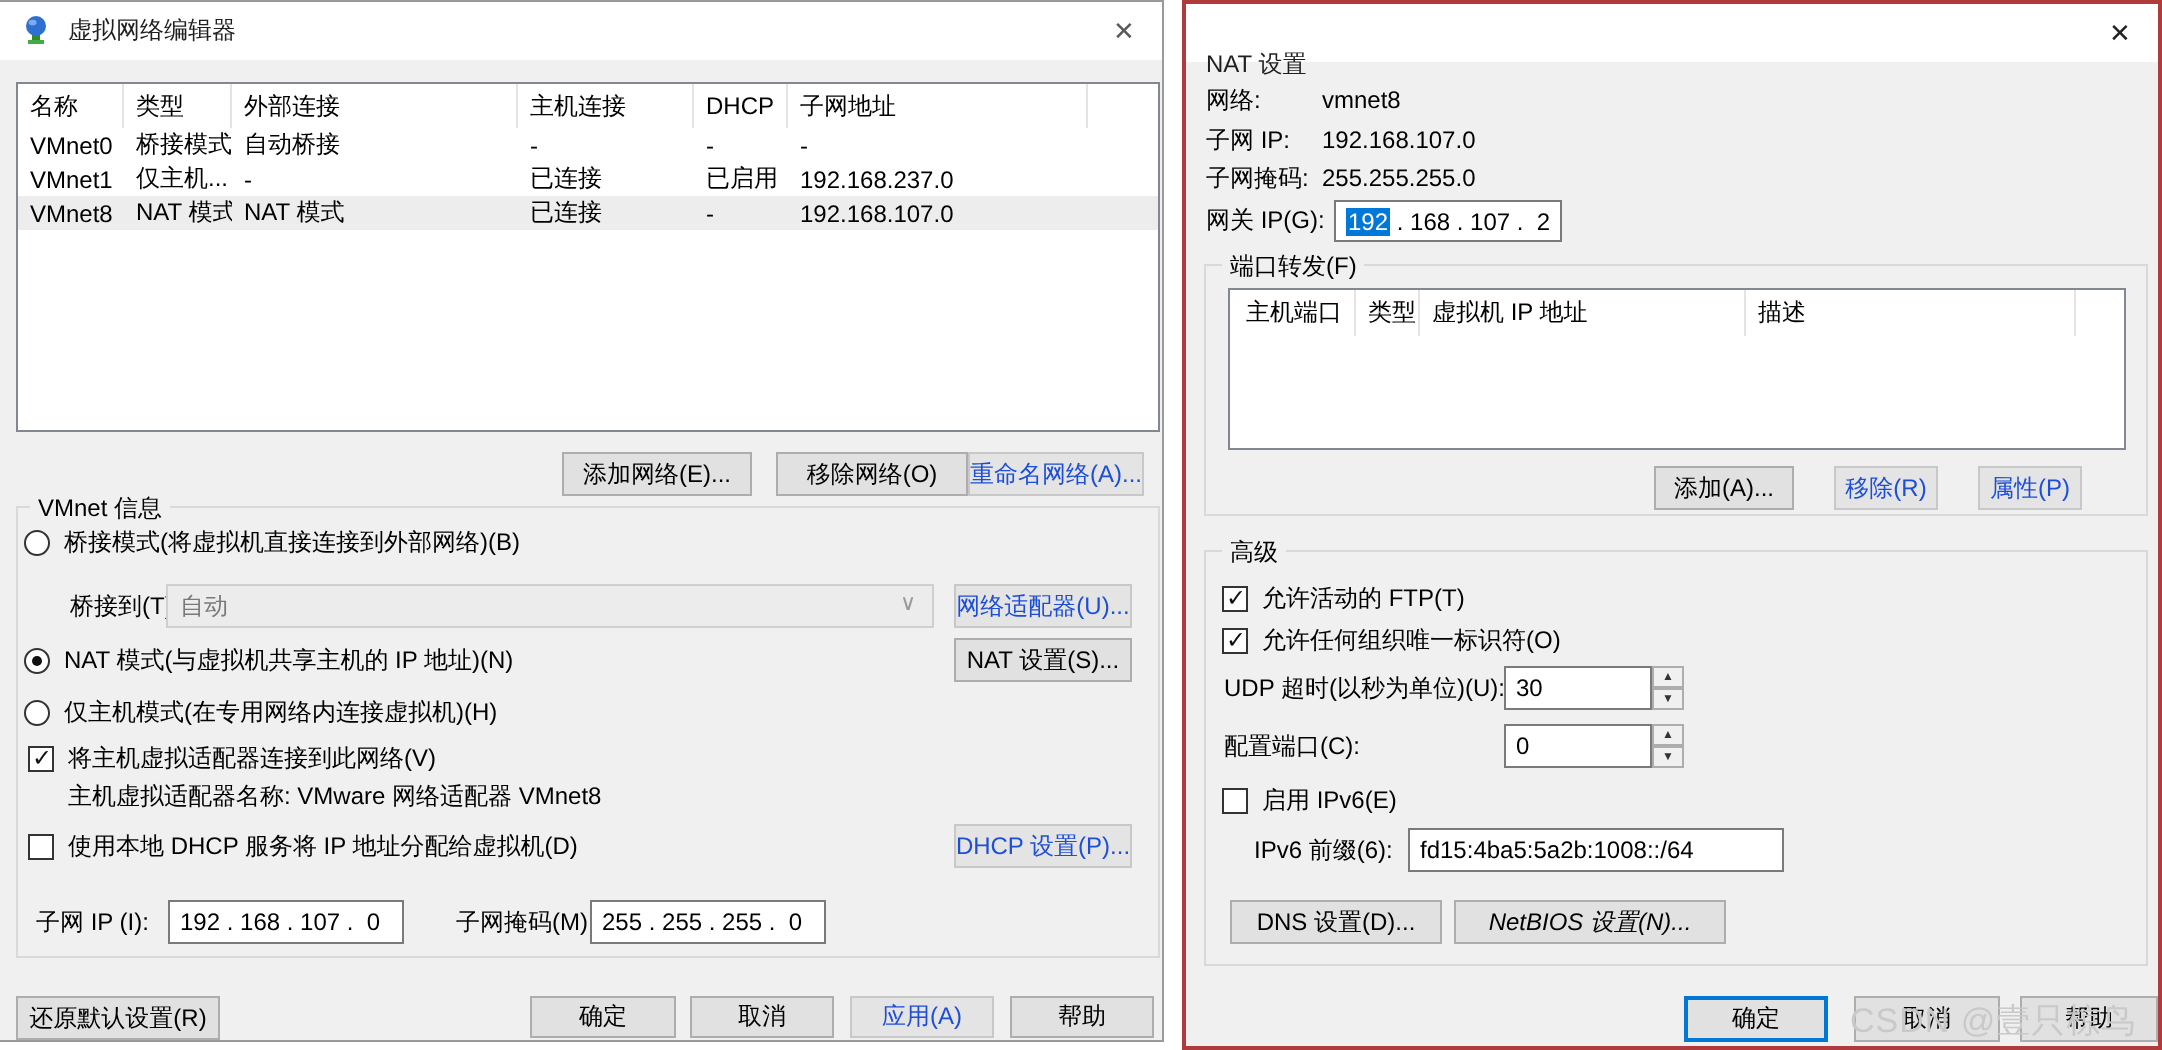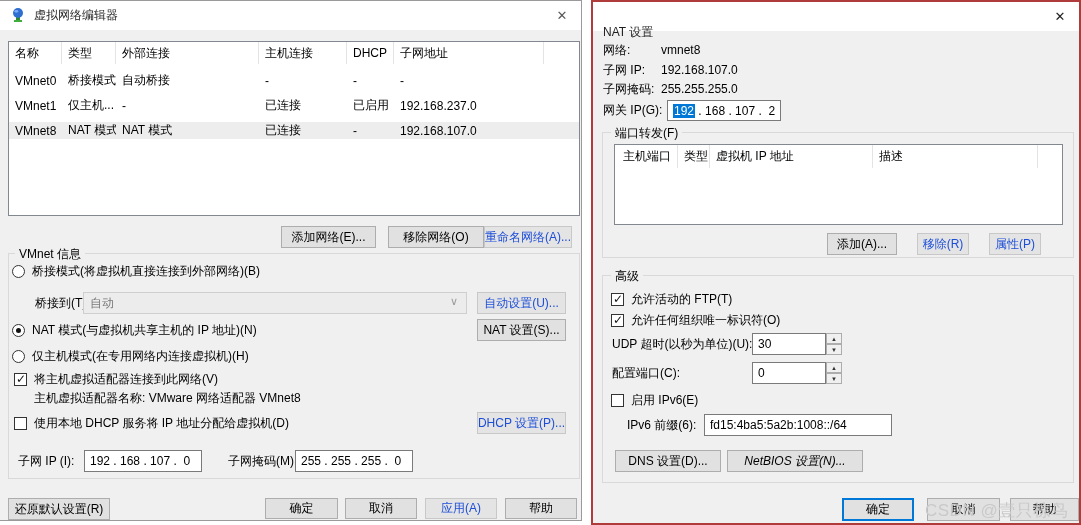--- a/index.html
+++ b/index.html
@@ -35,21 +35,21 @@
 
   .radio-row, .check-row { position:absolute; display:flex; align-items:center; gap:7px; font-size:12px; white-space:nowrap; }
   .radio { width:13px; height:13px; border:1px solid #333; border-radius:50%; background:#fff; position:relative; flex:0 0 auto; }
   .radio.checked::after { content:""; position:absolute; left:3px; top:3px; width:5px; height:5px; border-radius:50%; background:#111; }
   .checkbox { width:13px; height:13px; border:1px solid #333; background:#fff; position:relative; flex:0 0 auto; }
   .checkbox.checked::after { content:"✓"; position:absolute; left:1px; top:-2px; font-size:12px; font-weight:bold; color:#111; }
 
   .lv { position:absolute; background:#fff; border:1px solid #828790; overflow:hidden; }
   .lv-head { display:flex; height:22px; background:#fff; }
   .lv-hc { display:flex; align-items:center; padding-left:6px; border-right:1px solid #e4e4e4; height:100%; white-space:nowrap; overflow:hidden; }
-  .lv-row { display:flex; height:17px; align-items:center;margin-top:8px; }
+  .lv-row { display:flex; height:17px; align-items:center; }
   .lv-row.sel { background:#ededed; }
   .lv-c { padding-left:6px; white-space:nowrap; overflow:hidden; height:100%; display:flex; align-items:center; }
   .lc0{width:53px}.lc1{width:54px}.lc2{width:143px}.lc3{width:88px}.lc4{width:47px}.lc5{width:150px}
   .pc0{width:63px}.pc1{width:32px}.pc2{width:163px}.pc3{width:165px}
   .fill { flex:1; border-right:none !important; }
 
   .spin { position:absolute; width:16px; height:22px; }
   .spin .up, .spin .dn { position:absolute; left:0; width:16px; height:11px; background:#f0f0f0; border:1px solid #adadad; display:flex; align-items:center; justify-content:center; font-size:6px; color:#333; }
   .spin .up { top:0; } .spin .dn { top:11px; }
   .spin .up::after { content:"▲"; } .spin .dn::after { content:"▼"; }
@@ -119,21 +119,21 @@
 
     <div class="radio-row" style="left:12px; top:262px; height:16px;">
       <span class="radio"></span>
       <span>桥接模式(将虚拟机直接连接到外部网络)(B)</span>
     </div>
     <div class="label" style="left:35px; top:291px; height:22px;">桥接到(T):</div>
     <div class="combo" style="left:83px; top:291px; width:384px; height:22px;">
       <span>自动</span>
       <span class="chev"></span>
     </div>
-    <div class="btn disabled" style="left:477px; top:291px; width:89px; height:22px;">自动设置(U)...</div>
+    <div class="btn disabled" style="left:477px; top:291px; width:89px; height:22px;">网络适配器(U)...</div>
 
     <div class="radio-row" style="left:12px; top:321px; height:16px;">
       <span class="radio checked"></span>
       <span>NAT 模式(与虚拟机共享主机的 IP 地址)(N)</span>
     </div>
     <div class="btn" style="left:477px; top:318px; width:89px; height:22px;">NAT 设置(S)...</div>
 
     <div class="radio-row" style="left:12px; top:347px; height:16px;">
       <span class="radio"></span>
       <span>仅主机模式(在专用网络内连接虚拟机)(H)</span>

